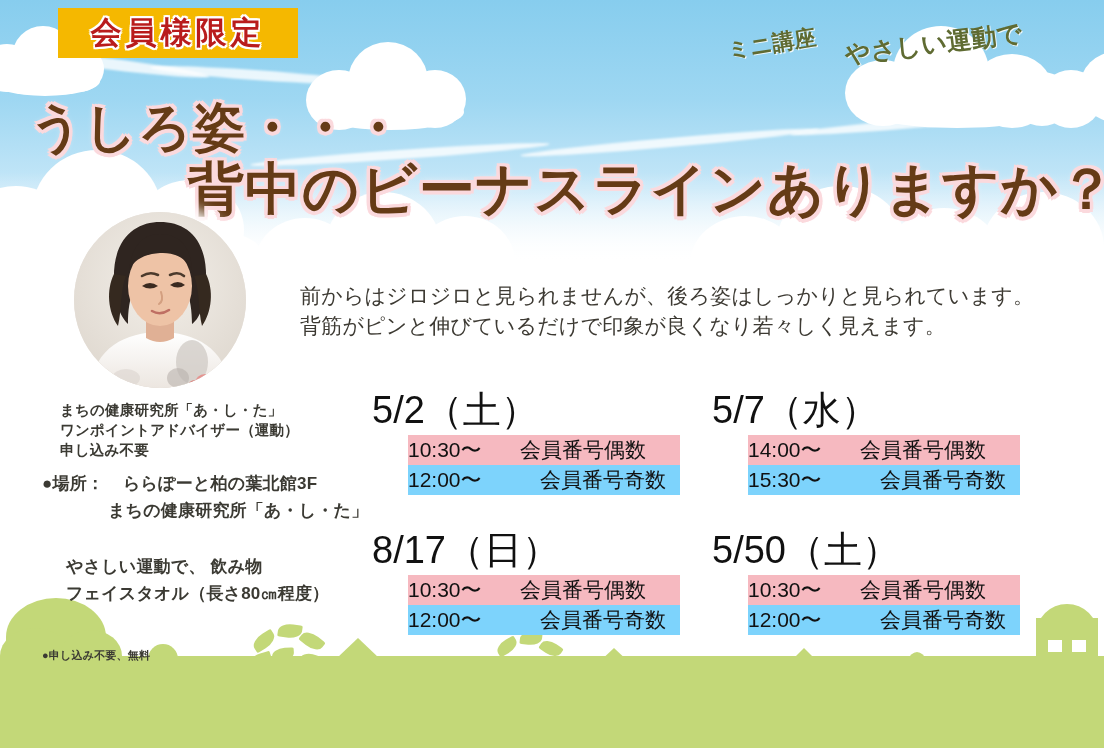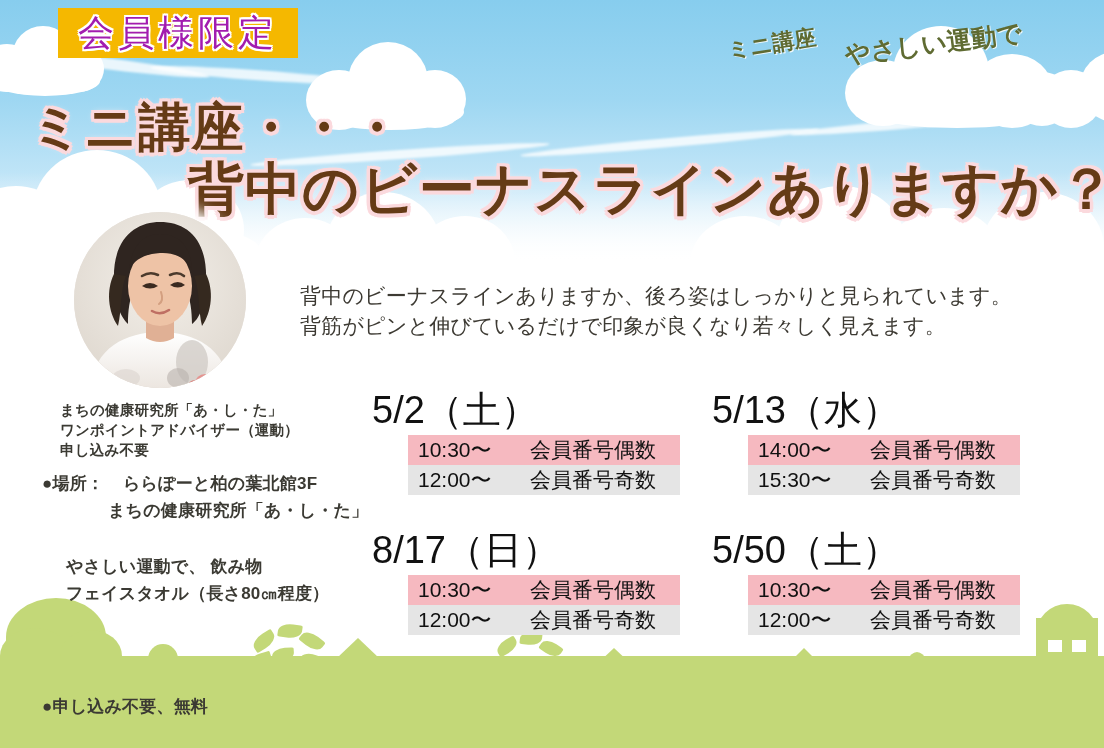--- a/index.html
+++ b/index.html
@@ -93,23 +93,23 @@
   .badge {
     position: absolute;
     left: 58px; top: 8px;
     width: 240px; height: 50px;
     background: #f5b800;
     display: flex;
     align-items: center;
     justify-content: center;
   }
   .badge-text {
-    font-size: 36px;
-    font-weight: normal;
-    color: #a21caf;
+    font-size: 31px;
+    font-weight: bold;
+    color: #b91c1c;
     letter-spacing: 4px;
     -webkit-text-stroke: 0px;
     text-shadow:
       -1.6px -1.6px 0 #ffffff,  1.6px -1.6px 0 #ffffff,
       -1.6px  1.6px 0 #ffffff,  1.6px  1.6px 0 #ffffff,
       -1.6px 0 0 #ffffff, 1.6px 0 0 #ffffff,
       0 -1.6px 0 #ffffff, 0 1.6px 0 #ffffff;
   }
 
   
@@ -189,21 +189,21 @@
     letter-spacing: 0.2px;
   }
   .info-block {
     position: absolute;
     color: #3b3a33;
     font-weight: bold;
     letter-spacing: 0.2px;
   }
   #info-place { left: 42px; top: 470px; font-size: 17px; line-height: 27px; }
   #info-wear  { left: 42px; top: 553px; font-size: 17px; line-height: 27px; }
-  #info-free  { left: 42px; top: 648px; font-size: 17px; margin-top: 47px; }
+  #info-free  { left: 42px; top: 648px; font-size: 11px; }
   .indent { padding-left: 28px; }
   .indent2 { padding-left: 24px; }
 
   
   .schedule {
     position: absolute;
     left: 372px; top: 388px;
     width: 700px;
     display: grid;
     grid-template-columns: 330px 330px;
@@ -224,25 +224,24 @@
     margin-top: 3px;
     margin-left: 36px;
     width: 272px;
   }
   .sched-row {
     display: flex;
     align-items: center;
     height: 30px;
     font-size: 21px;
     color: #111111;
-    padding-left: 10px;
     box-sizing: border-box;
   }
   .sched-row.even { background: #f6b9c0; }
-  .sched-row.odd  { background: #e5e5e5; }
+  .sched-row.odd  { background: #7dd3fc; gap: 20px; }
   .sched-time { width: 112px; }
   .sched-who  { }
 
 </style>
 </head>
 <body>
 
 <div id="poster">
 
   <div class="sky">
@@ -305,21 +304,21 @@
     <div class="sky-fade"></div>
   </div>
 
   <div class="badge">
     <span class="badge-text">会員様限定</span>
   </div>
 
   <div class="kicker" id="kicker-mini">ミニ講座</div>
   <div class="kicker" id="kicker-easy">やさしい運動で</div>
 
-  <div class="title-line" id="title-1">ミニ講座・・・</div>
+  <div class="title-line" id="title-1">うしろ姿・・・</div>
   <div class="title-line" id="title-2">背中のビーナスラインありますか？</div>
 
   <div class="portrait">
     <svg width="172" height="176" viewBox="0 0 172 176">
       <defs>
         <radialGradient id="bgg" cx="50%" cy="40%" r="70%">
           <stop offset="0%" stop-color="#f3efe9"></stop>
           <stop offset="100%" stop-color="#ddd6cd"></stop>
         </radialGradient>
         <linearGradient id="topg" x1="0" y1="0" x2="0" y2="1">
@@ -354,21 +353,21 @@
       <path d="M68 74 q8 -6 16 0 q-8 5 -16 0 Z" fill="#3a2a20"></path>
       <path d="M96 73 q8 -6 15 0 q-7 5 -15 0 Z" fill="#3a2a20"></path>
 
       <path d="M87 80 q3 9 -2 12" stroke="#d39f80" stroke-width="2" fill="none" stroke-linecap="round"></path>
 
       <path d="M78 99 q8 5 17 -1" stroke="#bf6f63" stroke-width="2.6" fill="none" stroke-linecap="round"></path>
     </svg>
   </div>
 
   <div class="lead">
-    <div>背中のビーナスラインありますか、後ろ姿はしっかりと見られています。</div>
+    <div>前からはジロジロと見られませんが、後ろ姿はしっかりと見られています。</div>
     <div>背筋がピンと伸びているだけで印象が良くなり若々しく見えます。</div>
   </div>
 
   <div class="town">
 
     <div class="shape" style="left:6px; top:42px; width:100px; height:78px; border-radius:50% 50% 46% 46%;"></div>
     <div class="shape" style="left:0px; top:72px; width:70px; height:56px; border-radius:50%;"></div>
     <div class="shape" style="left:60px; top:74px; width:62px; height:52px; border-radius:50%;"></div>
     <div class="shape" style="left:52px; top:108px; width:14px; height:34px;"></div>
 
@@ -484,21 +483,21 @@
           <span class="sched-who">会員番号偶数</span>
         </div>
         <div class="sched-row odd">
           <span class="sched-time">12:00〜</span>
           <span class="sched-who">会員番号奇数</span>
         </div>
       </div>
     </div>
 
     <div class="sched-card">
-      <div class="sched-date">5/13（水）</div>
+      <div class="sched-date">5/7（水）</div>
       <div class="sched-rows">
         <div class="sched-row even">
           <span class="sched-time">14:00〜</span>
           <span class="sched-who">会員番号偶数</span>
         </div>
         <div class="sched-row odd">
           <span class="sched-time">15:30〜</span>
           <span class="sched-who">会員番号奇数</span>
         </div>
       </div>

